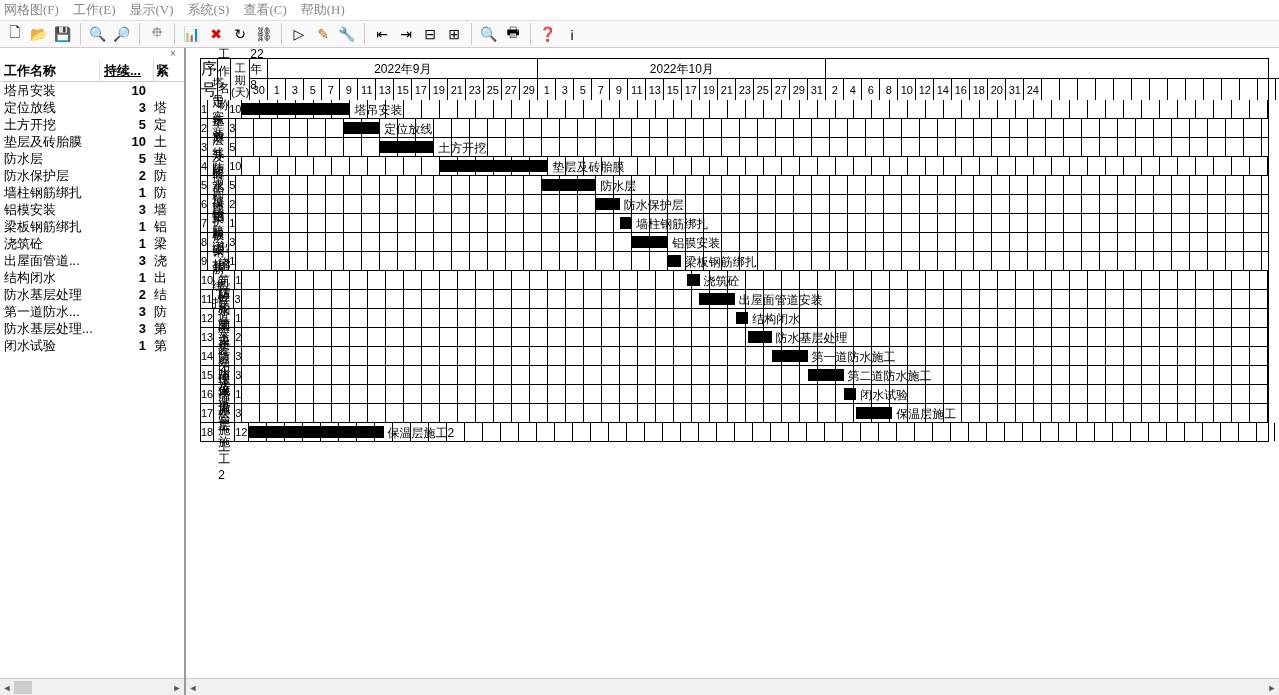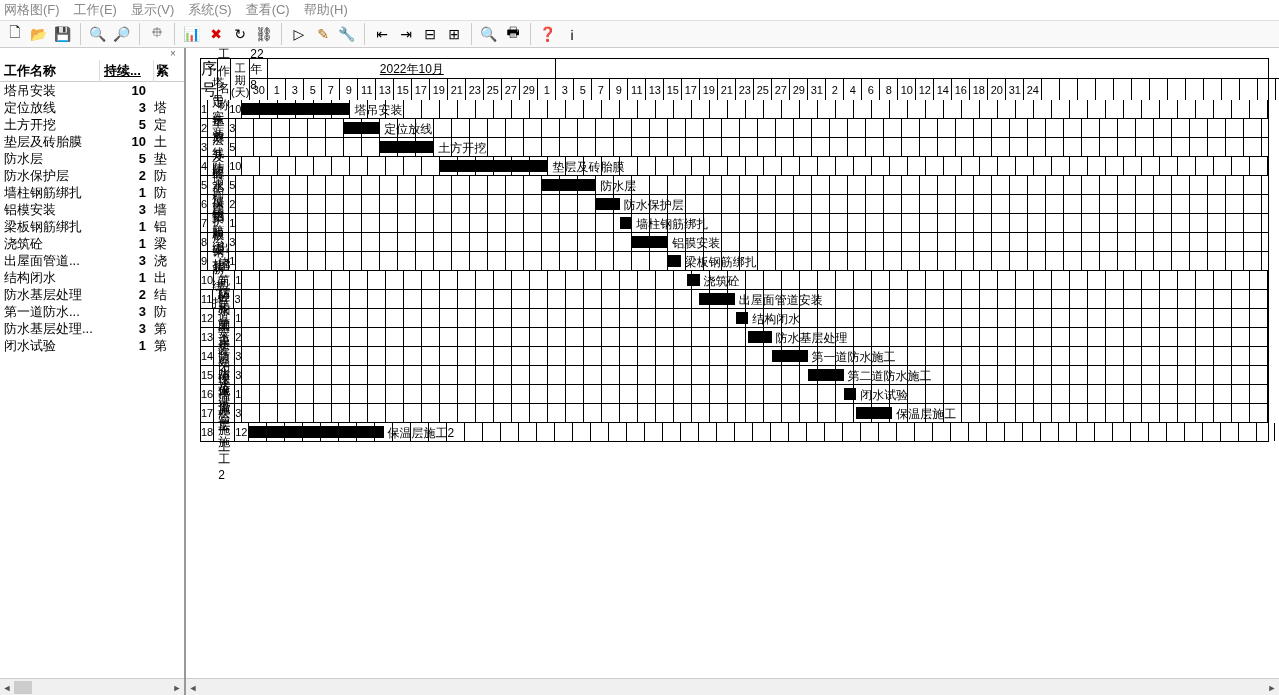--- a/index.html
+++ b/index.html
@@ -1,18 +1,18 @@
 <!DOCTYPE html>
 <html><head>
 <meta charset="utf-8">
 <style>
 * { box-sizing:border-box; margin:0; padding:0; font-family:"Microsoft YaHei","SimSun",Arial,sans-serif; }
 body { background:#fff; width:1279px; height:695px; overflow:hidden; position:relative; font-size:12px; }
 .menubar { height:20px; display:flex; align-items:center; padding:0 4px; color:#888; font-size:13px; background:#fff; }
-.menubar span { margin-right:14px; cursor:default; }
+.menubar span { margin-right:14px; cursor:default;font-family:Liberation Serif, serif; }
 .toolbar { height:28px; display:flex; align-items:center; padding:0 6px; gap:6px; background:#f9f9f9; border-top:1px solid #e0e0e0; border-bottom:1px solid #ccc; }
 .toolbar .sep { width:1px; height:22px; background:#ccc; margin:0 2px; }
 .toolbar .tico { width:18px; height:18px; display:flex; align-items:center; justify-content:center; cursor:pointer; font-size:14px; }
 .workspace { display:flex; height:647px; }
 .left-pane { width:186px; border-right:2px solid #999; position:relative; display:flex; flex-direction:column; }
 .left-close { align-self:flex-end; width:12px; height:12px; font-size:10px; color:#666; margin:0 2px; }
 .left-header { display:flex; border-bottom:1px solid #ccc; height:22px; align-items:center; }
 .left-header .h1 { width:100px; padding:2px 4px; font-weight:bold; font-size:13px; border-right:1px solid #ddd; }
 .left-header .h2 { width:54px; padding:2px 4px; font-weight:bold; font-size:13px; text-align:left; border-right:1px solid #ddd;text-decoration:underline; }
 .left-header .h3 { flex:1; padding:2px 2px; font-weight:bold; font-size:13px; overflow:hidden; }
@@ -193,21 +193,22 @@
 
   <div class="right-pane">
     <div class="gantt">
       <div class="gantt-head">
         <div class="gh-seq">序号</div>
         <div class="gh-name">工作名称</div>
         <div class="gh-dur">工期(天)</div>
         <div class="gh-timeline">
           <div class="gh-months" id="gh-months">
               <div class="gh-month" style="width: 18px;">22年8</div>
-              <div class="gh-month" style="width: 288px; text-decoration: underline;">2022年10月</div>
+              <div class="gh-month" style="width: 270px;">2022年9月</div>
+              <div class="gh-month" style="width: 288px;">2022年10月</div>
               <div class="gh-month" style="width: 234px;"></div>
             </div>
           <div class="gh-days" id="gh-days">
               <div class="gh-day">30</div>
               <div class="gh-day">1</div>
               <div class="gh-day">3</div>
               <div class="gh-day">5</div>
               <div class="gh-day">7</div>
               <div class="gh-day">9</div>
               <div class="gh-day">11</div>

